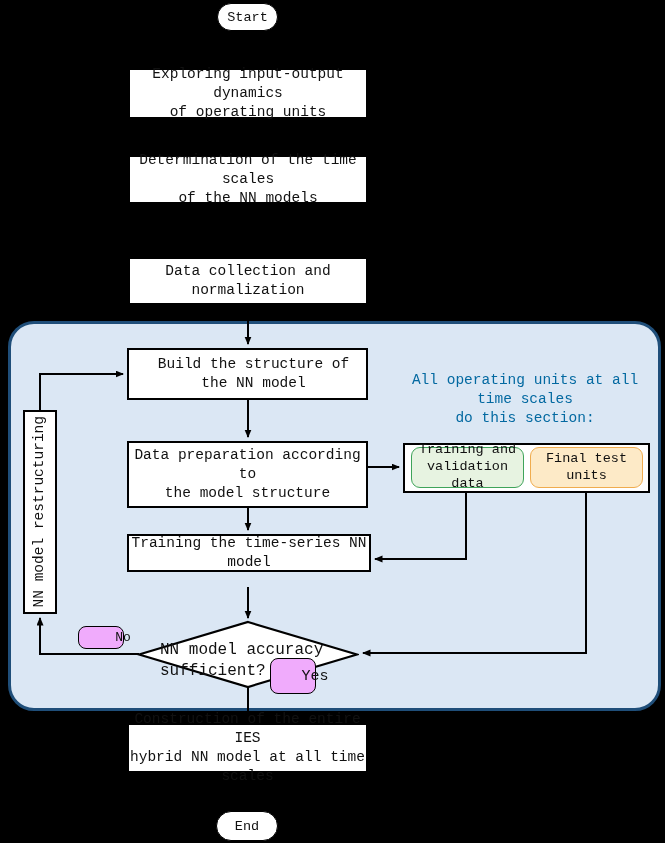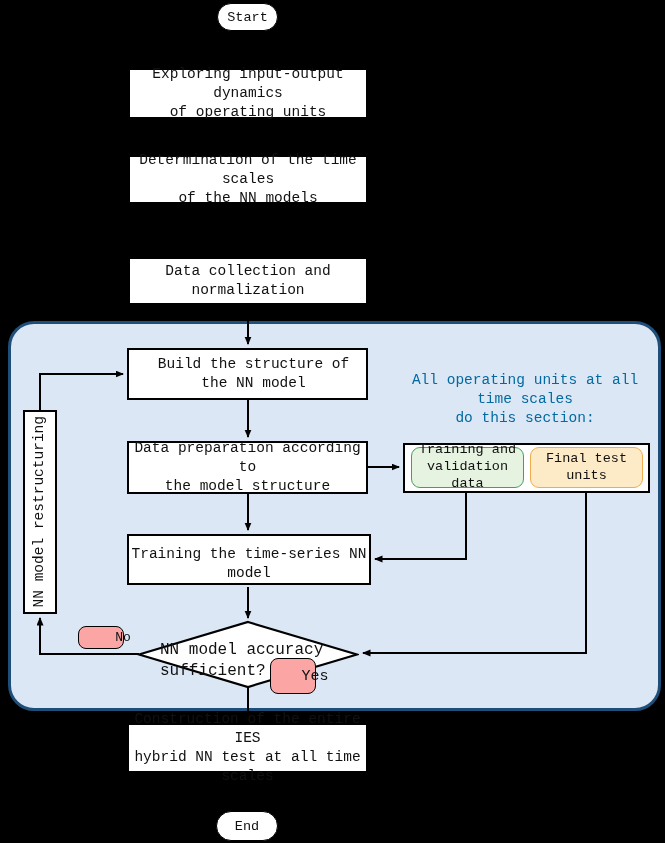--- a/index.html
+++ b/index.html
@@ -6,21 +6,21 @@
   #canvas{position:relative;width:665px;height:843px;background:#000;overflow:hidden;
           font-family:Liberation Mono, monospace;color:#111;}
   .abs{position:absolute;}
   #section-panel{left:8px;top:321px;width:647px;height:384px;background:#dbe7f4;
                  border:3px solid #1f4e79;border-radius:26px;}
   #connectors{left:0;top:0;width:665px;height:843px;pointer-events:none;}
   .node{background:#fff;border:2px solid #000;display:flex;align-items:center;justify-content:center;
         text-align:center;font-size:14.5px;line-height:1.32;white-space:pre-line;box-sizing:border-box;}
   .pill{background:#fff;border:1.5px solid #000;border-radius:15px;display:flex;align-items:center;
         justify-content:center;font-size:13.5px;box-sizing:border-box;}
-  .small-pill{background:#fca5a5;border:1.6px solid #000;border-radius:8px;display:flex;align-items:center;
+  .small-pill{background:#f0abfc;border:1.6px solid #000;border-radius:8px;display:flex;align-items:center;
         justify-content:center;font-size:13px;box-sizing:border-box;padding-left:44px;}
   #node-restructuring{left:23px;top:410px;width:34px;height:204px;}
   #restructuring-text{writing-mode:vertical-rl;transform:rotate(180deg);white-space:nowrap;font-size:14.5px;}
   #section-note{left:400px;top:352px;width:250px;text-align:center;font-size:14.5px;line-height:1.32;
                 white-space:pre-line;color:#0369a1;}
   #data-container{left:403px;top:443px;width:247px;height:50px;background:#fff;border:2px solid #000;
                   box-sizing:border-box;}
   .data-box{position:absolute;top:447px;width:113px;height:41px;border-radius:9px;display:flex;
             align-items:center;justify-content:center;text-align:center;font-size:13.5px;line-height:1.25;
             white-space:pre-line;box-sizing:border-box;}
@@ -30,22 +30,22 @@
   #diamond-label{left:160px;top:640px;width:176px;font-size:16px;line-height:1.3;
                  white-space:pre-line;}
   #pill-start{left:217px;top:3px;width:61px;height:28px;}
   #pill-end{left:216px;top:811px;width:62px;height:30px;}
   #pill-no{left:78px;top:626px;width:36px;height:23px;}
   #pill-yes{left:270px;top:658px;width:37px;height:36px;font-size:15px;}
   #box-exploring{left:128px;top:68px;width:240px;height:51px;}
   #box-time-scales{left:128px;top:155px;width:240px;height:49px;}
   #box-data-collection{left:128px;top:257px;width:240px;height:48px;}
   #box-build{left:127px;top:348px;width:241px;height:52px;padding-left:12px;}
-  #box-data-prep{left:127px;top:441px;width:241px;height:53px;}
-  #box-training{left:127px;top:534px;width:244px;height:51px;align-items:flex-end;}
+  #box-data-prep{left:127px;top:441px;width:241px;height:67px;}
+  #box-training{left:127px;top:534px;width:244px;height:38px;}
   #box-construction{left:127px;top:723px;width:241px;height:50px;}
 </style>
 </head>
 <body>
 
 <div id="canvas">
 
   <div id="section-panel" class="abs"></div>
 
   <svg id="connectors" class="abs" viewBox="0 0 665 843" xmlns="http://www.w3.org/2000/svg">
@@ -130,20 +130,20 @@
 
   <div id="pill-no" class="abs small-pill">
     <span>No</span>
   </div>
   <div id="pill-yes" class="abs small-pill">
     <span>Yes</span>
   </div>
 
   <div id="box-construction" class="abs node">
     <span>Construction of the entire  IES
-hybrid NN test at all time scales</span>
+hybrid NN model at all time scales</span>
   </div>
 
   <div id="pill-end" class="abs pill">
     <span>End</span>
   </div>
 
 </div>
 
 </body></html>

